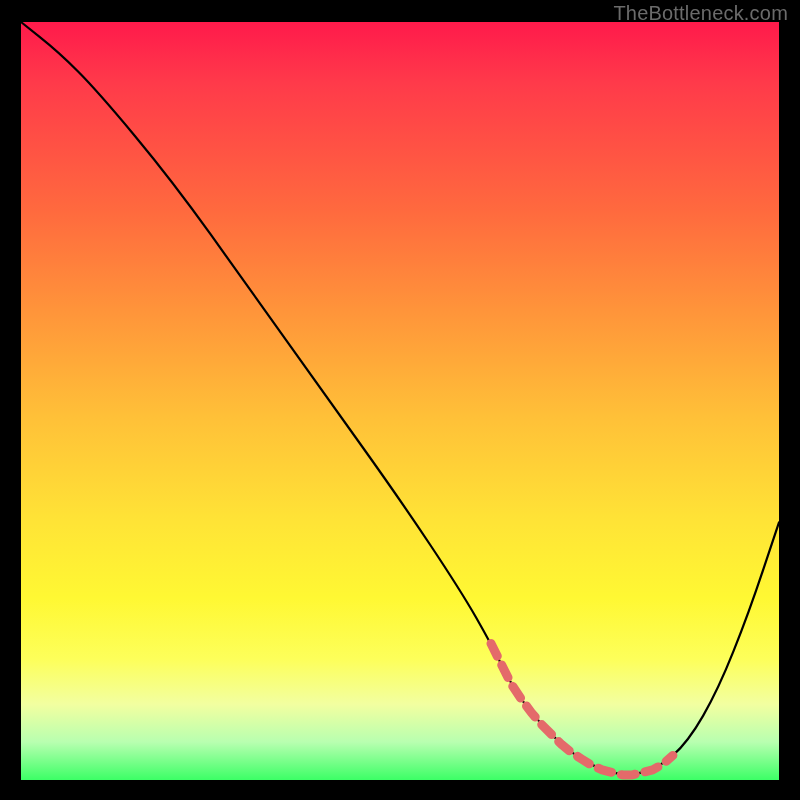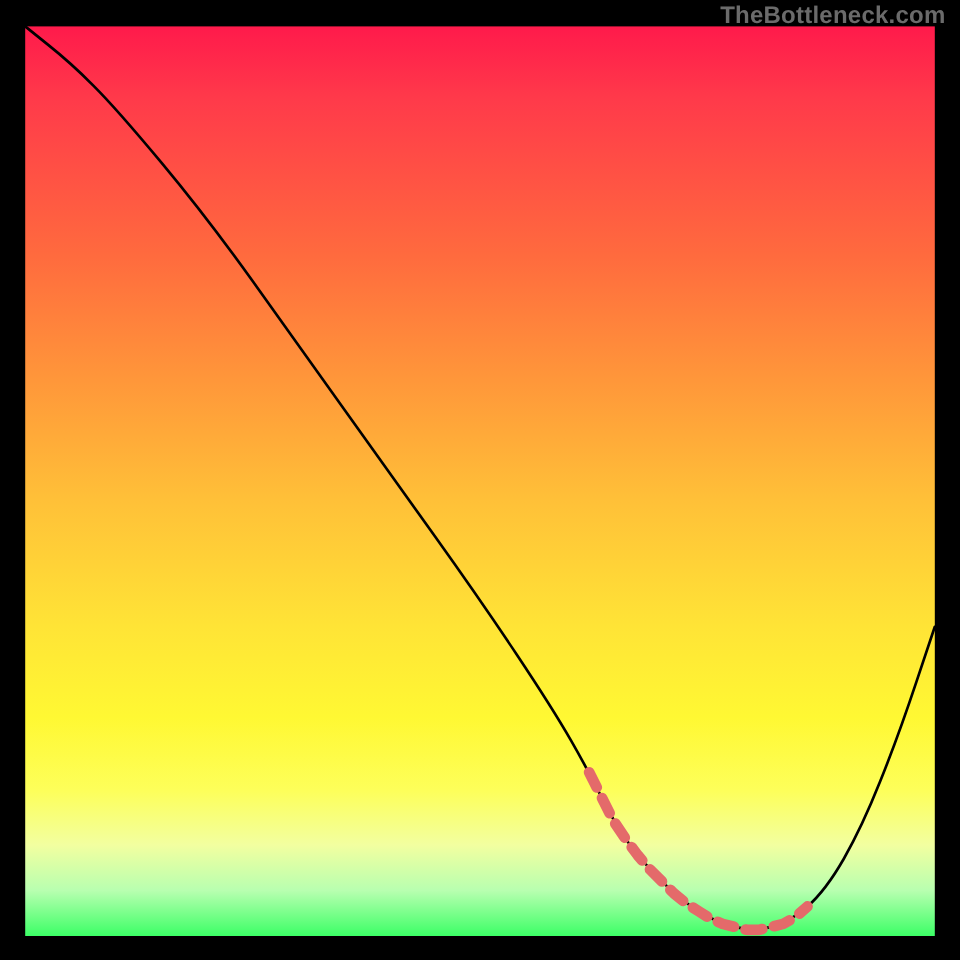--- a/index.html
+++ b/index.html
@@ -43,21 +43,21 @@
     top: 0;
     width: 758px;
     height: 758px;
     overflow: visible;
   }
   .watermark {
     position: absolute;
     top: 2px;
     right: 12px;
     font-size: 20px;
-    font-weight: 700;
+    font-weight: 400;
     color: #6b6b6b;
     letter-spacing: 0.2px;
   }
   .curve-main {
     fill: none;
     stroke: #000000;
     stroke-width: 2.2;
     stroke-linecap: round;
     stroke-linejoin: round;
   }

